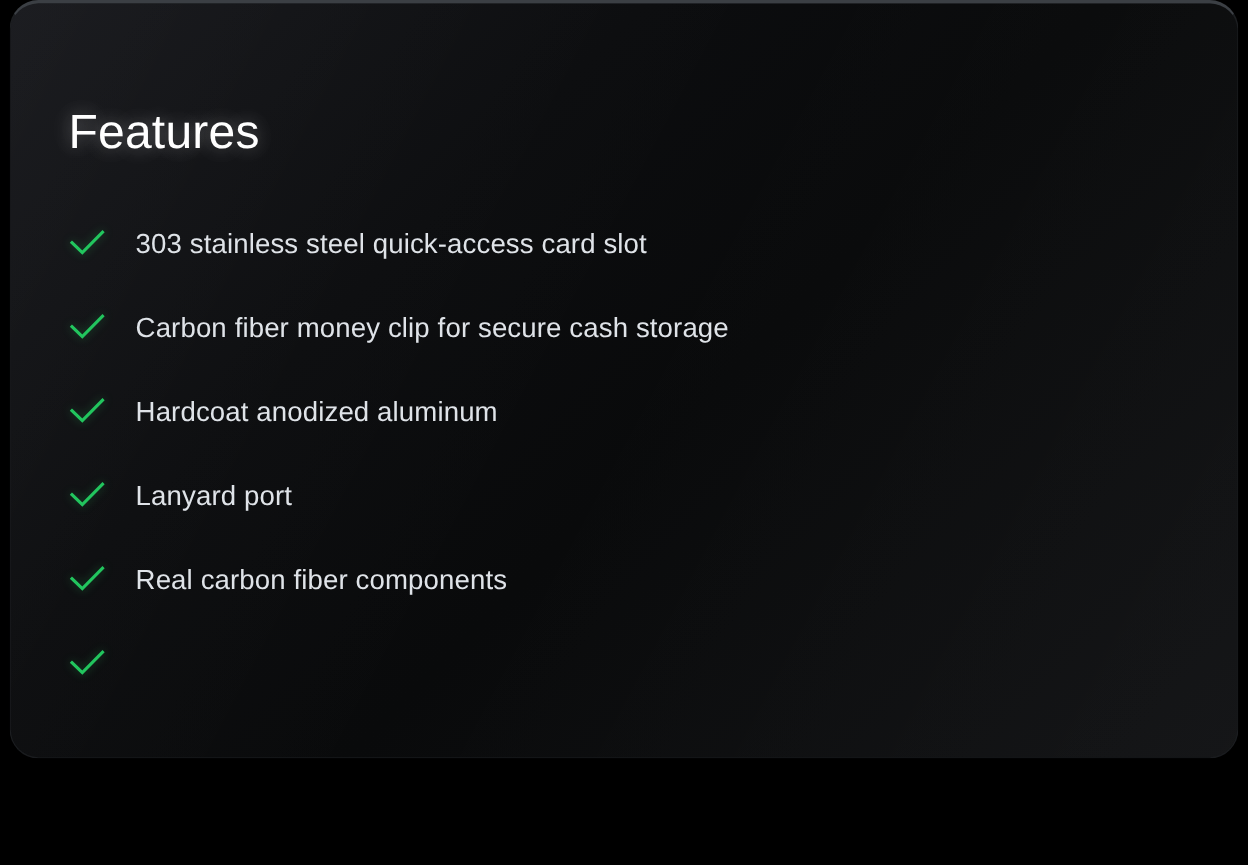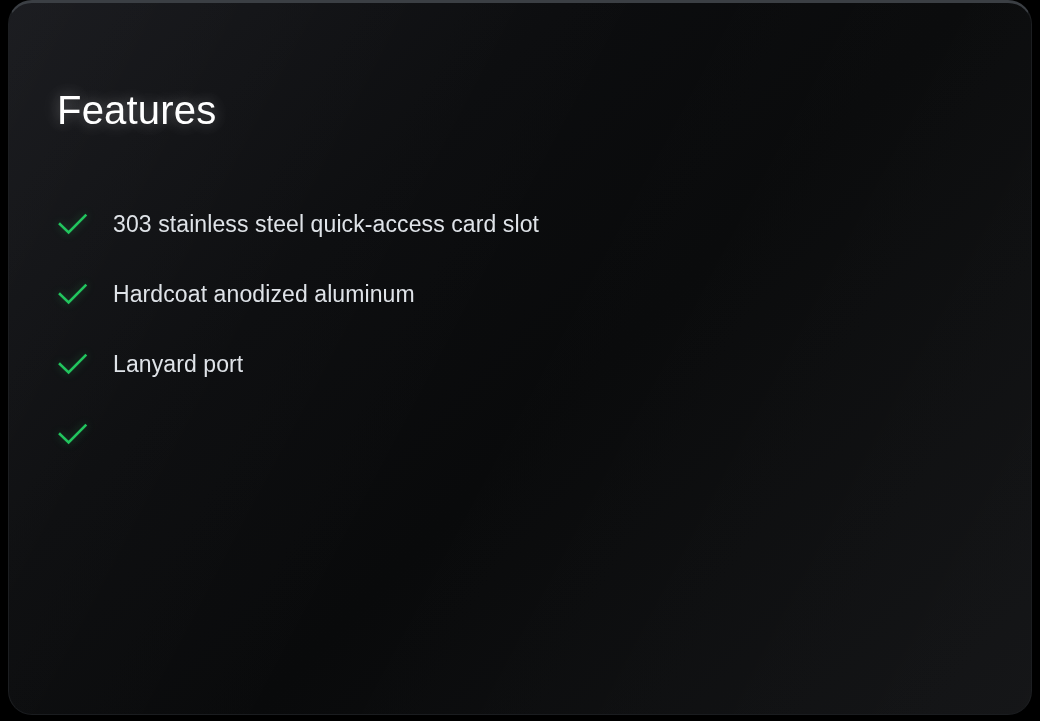--- a/index.html
+++ b/index.html
@@ -21,21 +21,21 @@
     height: 721px;
     background: #000000;
   }
 
   
   .feature-card {
     position: absolute;
     left: 8px;
     top: 0px;
     width: 1024px;
-    height: 715px;
+    height: 632px;
     box-sizing: border-box;
     border-radius: 24px;
     background:
       linear-gradient(135deg, #15161a 0%, #0c0d0f 32%, #090a0b 55%, #101113 100%);
     border-top: 3px solid #3b3f44;
     border-left: 1px solid #1c1e21;
     border-right: 1px solid #1c1e21;
     border-bottom: 1px solid #1a1c1f;
     overflow: hidden;
   }
@@ -80,21 +80,21 @@
     left: 48px;
     top: 186px;
     width: 930px;
     list-style: none;
     margin: 0;
     padding: 0;
   }
 
   .feature-item {
     display: flex;
-    align-items: center;
+    align-items: flex-start;
     height: 70px;
   }
 
   .check-icon {
     flex: 0 0 auto;
     width: 32px;
     height: 26px;
     margin-right: 24px;
     display: block;
   }
@@ -130,40 +130,56 @@
 
         <li class="feature-item">
           <span class="check-icon">
             <svg viewBox="0 0 32 26" xmlns="http://www.w3.org/2000/svg" aria-hidden="true">
               <path d="M3 13.2 L11.6 21.5 L28.4 4.6" fill="none" stroke="#22c55e" stroke-width="2.6" stroke-linecap="square" stroke-linejoin="miter"></path>
             </svg>
           </span>
           <span class="feature-text">303 stainless steel quick-access card slot</span>
         </li>
 
+        <li class="feature-item">
+          <span class="check-icon">
+            <svg viewBox="0 0 32 26" xmlns="http://www.w3.org/2000/svg" aria-hidden="true">
+              <path d="M3 13.2 L11.6 21.5 L28.4 4.6" fill="none" stroke="#22c55e" stroke-width="2.6" stroke-linecap="square" stroke-linejoin="miter"></path>
+            </svg>
+          </span>
+          <span class="feature-text">Carbon fiber money clip for secure cash storage</span>
+        </li>
 
         <li class="feature-item">
           <span class="check-icon">
             <svg viewBox="0 0 32 26" xmlns="http://www.w3.org/2000/svg" aria-hidden="true">
               <path d="M3 13.2 L11.6 21.5 L28.4 4.6" fill="none" stroke="#22c55e" stroke-width="2.6" stroke-linecap="square" stroke-linejoin="miter"></path>
             </svg>
           </span>
           <span class="feature-text">Hardcoat anodized aluminum</span>
         </li>
 
         <li class="feature-item">
           <span class="check-icon">
             <svg viewBox="0 0 32 26" xmlns="http://www.w3.org/2000/svg" aria-hidden="true">
               <path d="M3 13.2 L11.6 21.5 L28.4 4.6" fill="none" stroke="#22c55e" stroke-width="2.6" stroke-linecap="square" stroke-linejoin="miter"></path>
             </svg>
           </span>
           <span class="feature-text">Lanyard port</span>
         </li>
 
 
+        <li class="feature-item">
+          <span class="check-icon">
+            <svg viewBox="0 0 32 26" xmlns="http://www.w3.org/2000/svg" aria-hidden="true">
+              <path d="M3 13.2 L11.6 21.5 L28.4 4.6" fill="none" stroke="#22c55e" stroke-width="2.6" stroke-linecap="square" stroke-linejoin="miter"></path>
+            </svg>
+          </span>
+          <span class="feature-text">Real carbon fiber components</span>
+        </li>
 
         <li class="feature-item">
           <span class="check-icon">
             <svg viewBox="0 0 32 26" xmlns="http://www.w3.org/2000/svg" aria-hidden="true">
               <path d="M3 13.2 L11.6 21.5 L28.4 4.6" fill="none" stroke="#22c55e" stroke-width="2.6" stroke-linecap="square" stroke-linejoin="miter"></path>
             </svg>
           </span>
         </li>
 
       </ul>

